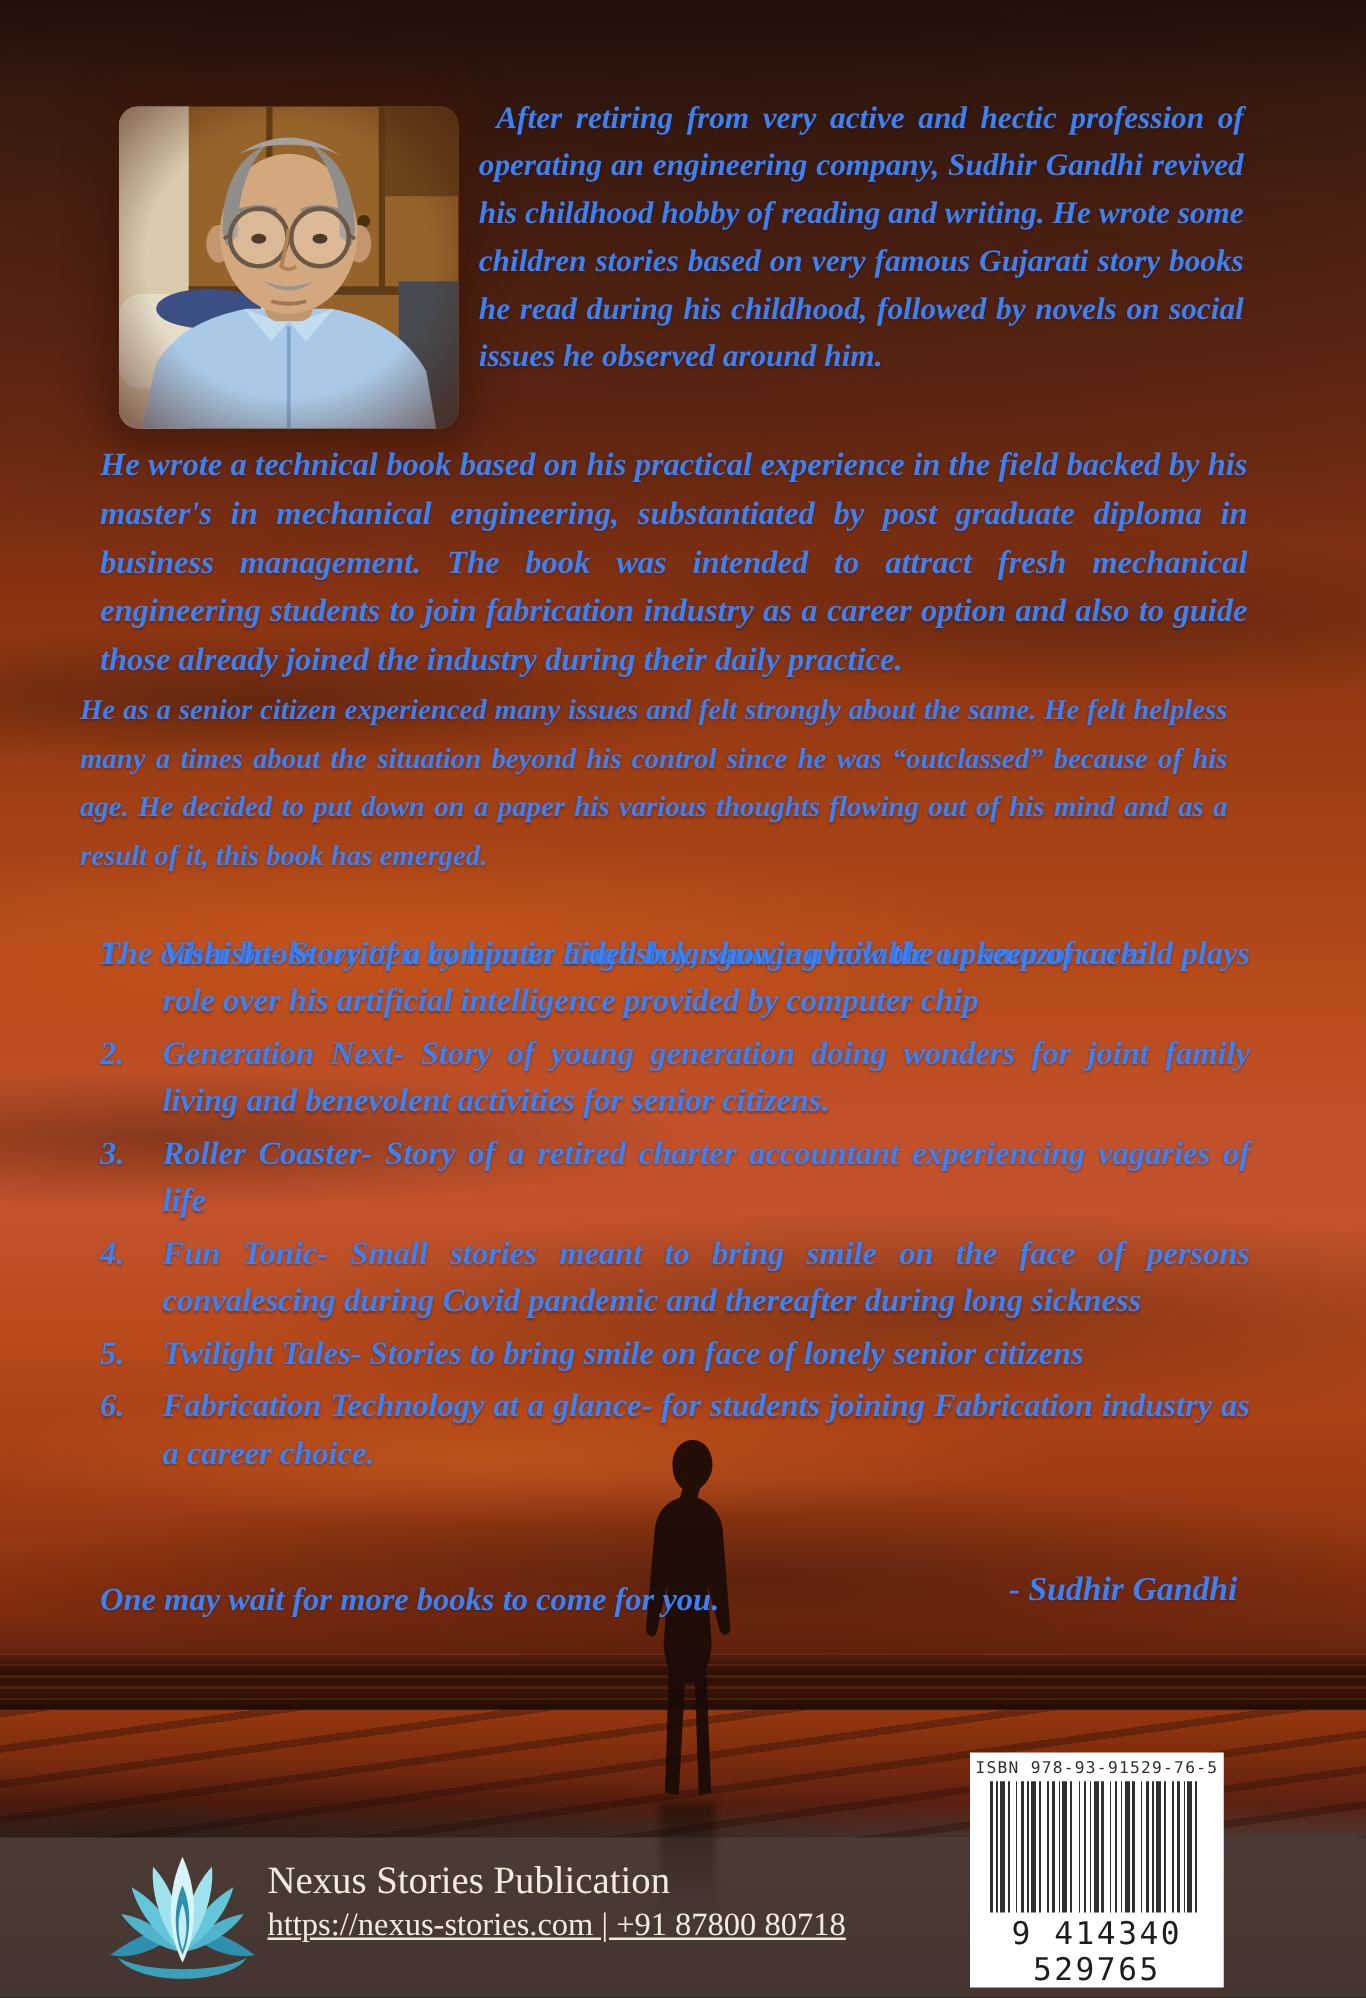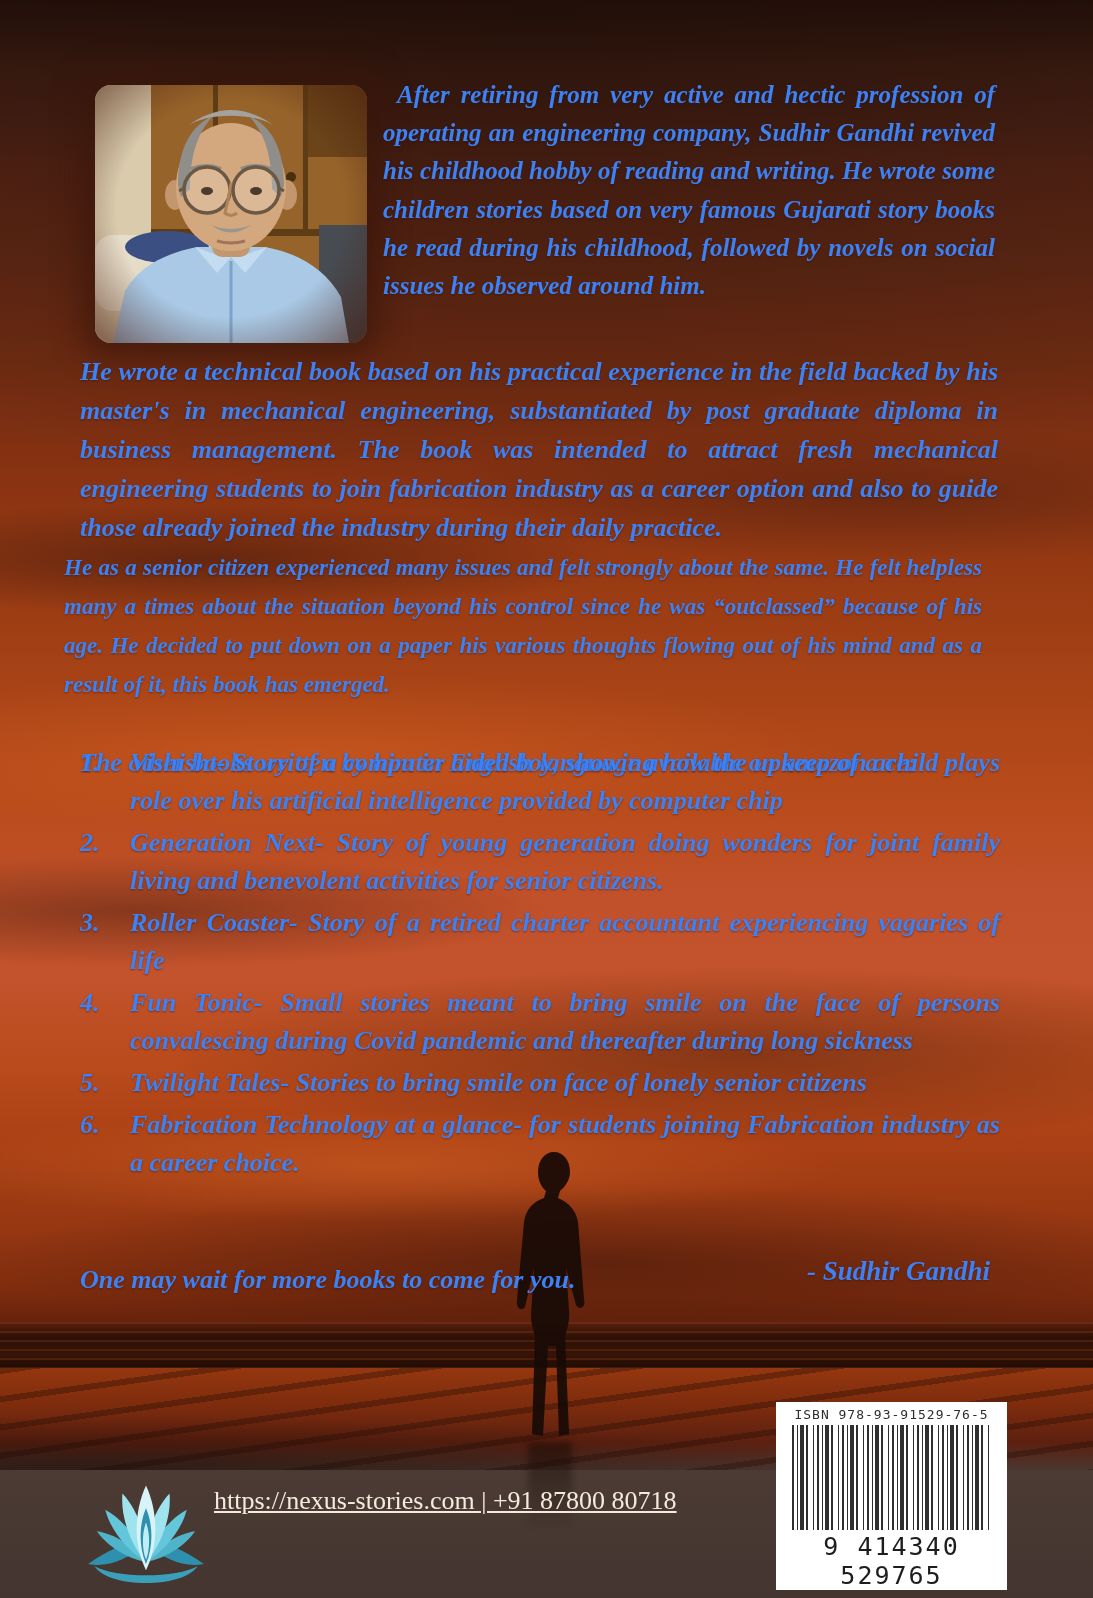--- a/index.html
+++ b/index.html
@@ -51,21 +51,21 @@
   .para2{left:80px;top:352px;width:918px;font-size:26px;line-height:39px;}
   .para3{left:64px;top:548px;width:918px;font-size:23px;line-height:39px;}
   .intro{left:80px;top:744px;width:918px;font-size:26px;line-height:38px;}
   .books{position:absolute;left:80px;top:744px;width:920px;}
   .book-item{display:flex;font-size:26px;line-height:38px;margin-bottom:4px;}
   .book-num{width:50px;flex:none;}
   .book-text{flex:1;text-align:justify;}
   .closing{position:absolute;left:80px;top:1265px;font-size:26px;}
   .signature{position:absolute;right:103px;top:1256px;font-size:27px;}
   
-  .barcode{position:absolute;left:776px;top:1402px;width:231px;height:188px;background:#ffffff;
+  .barcode{position:absolute;left:776px;top:1402px;width:203px;height:188px;background:#ffffff;
     display:flex;flex-direction:column;align-items:stretch;}
   .isbn-label{font-family:"DejaVu Sans Mono",monospace;font-size:13px;letter-spacing:1px;
     color:#2e2e2e;text-align:center;margin-top:5px;}
   .bars{height:124px;margin:3px 16px 0 16px;background:
     repeating-linear-gradient(90deg,
       #2f2f2f 0 2px, #fff 2px 5px,
       #2f2f2f 5px 6px, #fff 6px 8px,
       #2f2f2f 8px 12px, #fff 12px 14px,
       #2f2f2f 14px 16px, #fff 16px 21px,
       #2f2f2f 21px 22px, #fff 22px 25px);}
@@ -210,16 +210,17 @@
           <path d="M60,84 C51,60 51,32 60,12 C69,32 69,60 60,84 Z" fill="#9fe3ee"></path>
         </g>
       <path d="M60,90 C48,66 48,34 60,8 C72,34 72,66 60,90 Z" fill="#d8f4f8"></path>
       <path d="M60,84 C53,68 53,46 60,30 C67,46 67,68 60,84 Z" fill="#2e8fae"></path>
       <path d="M60,80 C56,70 56,54 60,44 C64,54 64,70 60,80 Z" fill="#bfeef5"></path>
       <path d="M10,86 C30,98 90,98 110,86 C96,108 24,108 10,86 Z" fill="#3aa0ba"></path>
     </g>
   </svg>
 
   <div class="pub">
+    <div class="pub-name">Nexus Stories Publication</div>
     <div class="pub-contact">https://nexus-stories.com | +91 87800 80718</div>
   </div>
 
 </div>
 
 </body></html>

